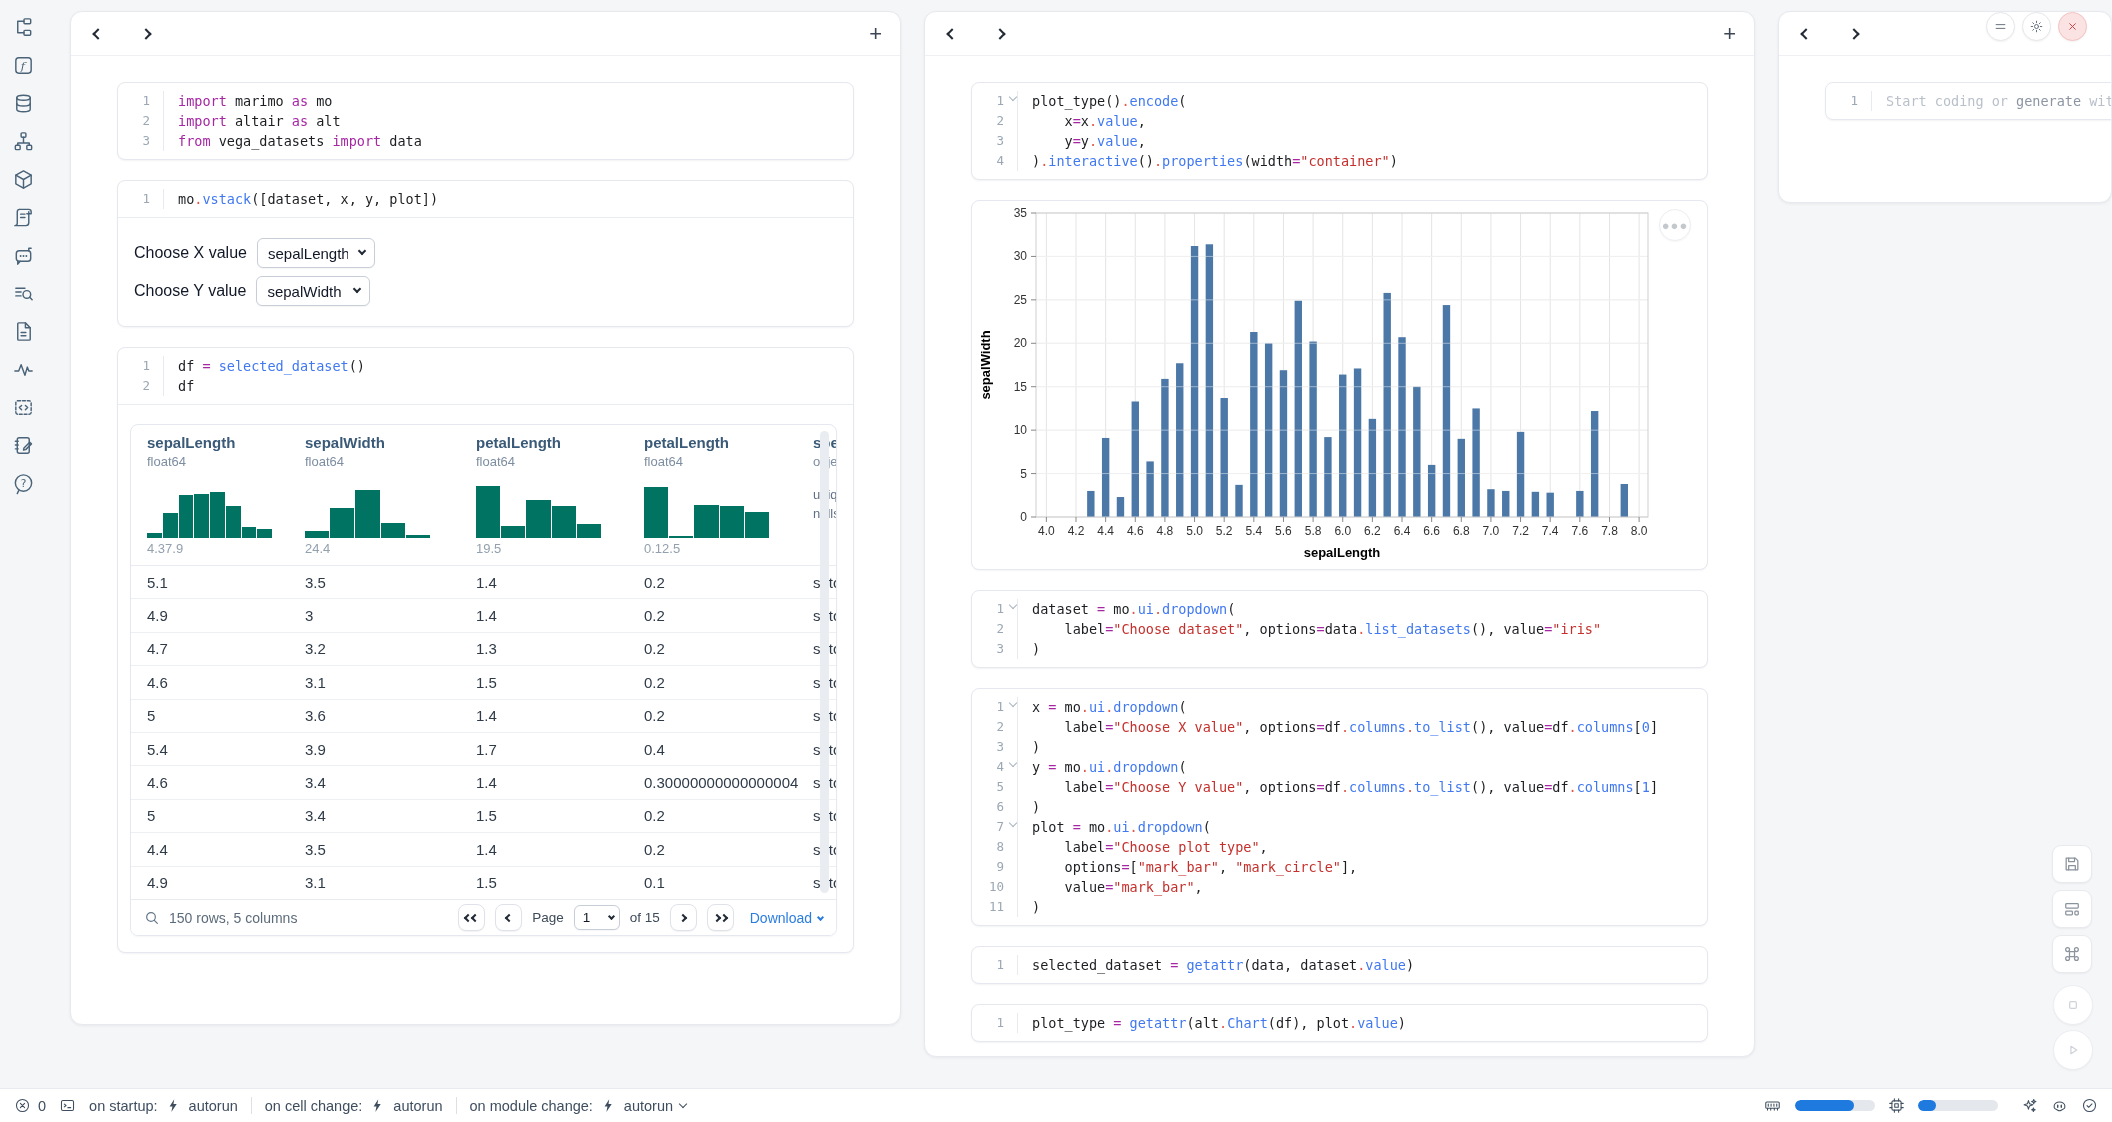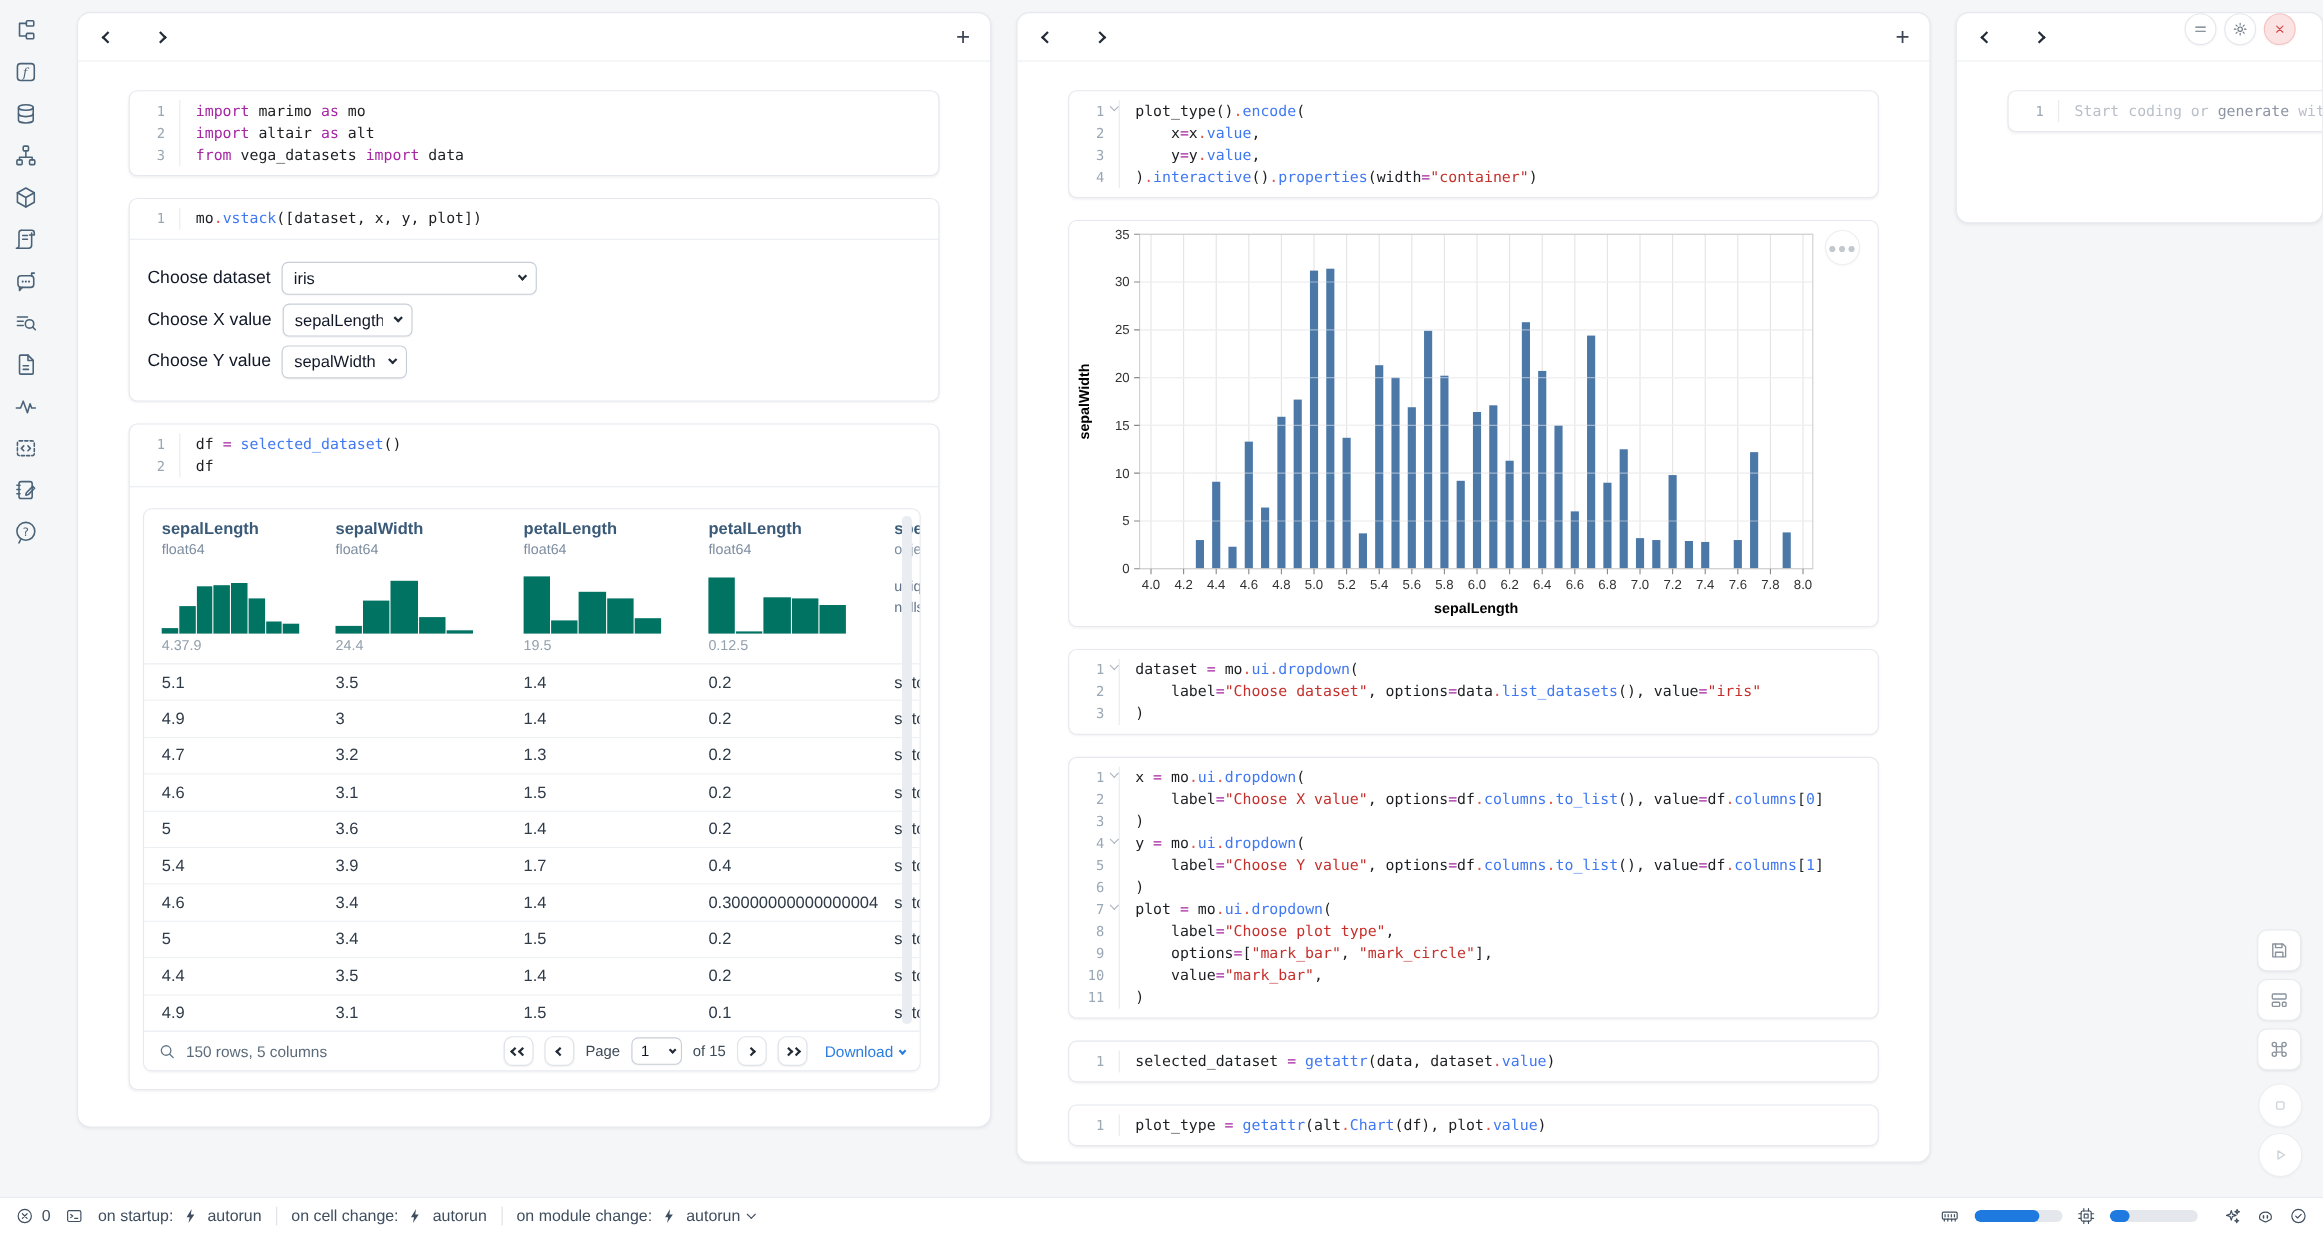--- a/index.html
+++ b/index.html
@@ -246,24 +246,20 @@
           <div class="cl"><span class="gut">2</span><span class="ct"><span class="tok-k">import</span><span class="tok-p"> altair </span><span class="tok-k">as</span><span class="tok-p"> alt</span></span></div>
           <div class="cl"><span class="gut">3</span><span class="ct"><span class="tok-k">from</span><span class="tok-p"> vega_datasets </span><span class="tok-k">import</span><span class="tok-p"> data</span></span></div>
         </div>
     </div>
 
     <div class="code-cell">
       <div class="code-block">
           <div class="cl"><span class="gut">1</span><span class="ct"><span class="tok-p">mo</span><span class="tok-o">.</span><span class="tok-f">vstack</span><span class="tok-p">([dataset, x, y, plot])</span></span></div>
         </div>
       <div class="cell-output">
-        <div class="ctl-row">
-          <span>Choose dataset</span>
-          <span class="sel w-dataset"><select><option>iris</option></select><span class="chev down"></span></span>
-        </div>
         <div class="ctl-row">
           <span>Choose X value</span>
           <span class="sel w-x"><select><option>sepalLength</option></select><span class="chev down"></span></span>
         </div>
         <div class="ctl-row">
           <span>Choose Y value</span>
           <span class="sel w-y"><select><option>sepalWidth</option></select><span class="chev down"></span></span>
         </div>
       </div>
     </div>

